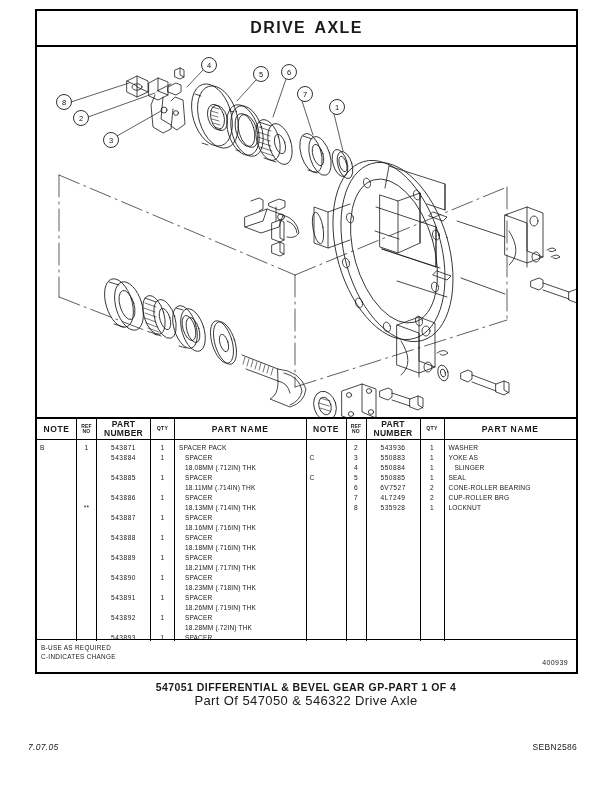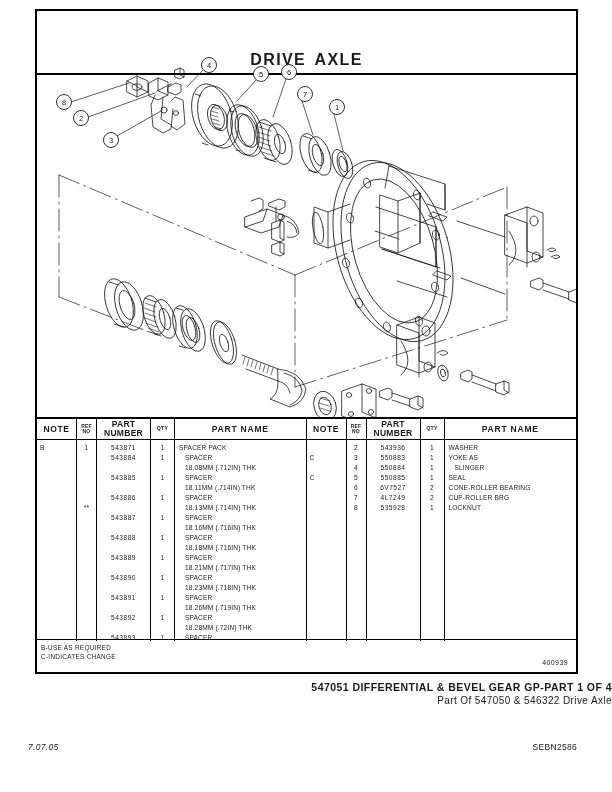--- a/index.html
+++ b/index.html
@@ -27,27 +27,26 @@
     box-sizing: border-box;
     background: #fff;
   }
 
   
   #title-bar {
     position: absolute;
     left: 0;
     top: 0;
     right: 0;
-    height: 24px;
+    height: 36px;
     border-bottom: 2px solid #000;
     box-sizing: border-box;
     display: flex;
-    align-items: flex-start;
+    align-items: center;
     justify-content: center;
-    margin-top: 40px;
   }
   #title-bar .title-text {
     font-size: 16px;
     font-weight: bold;
     letter-spacing: 1.4px;
     word-spacing: 3px;
   }
 
   
   #illustration {
@@ -163,35 +162,35 @@
     font-size: 7px;
     letter-spacing: .4px;
   }
 
   
   #caption {
     position: absolute;
     left: 0;
     right: 0;
     top: 680px;
-    text-align: right;
+    text-align: center;
   }
   #caption .cap1 {
     font-size: 10.5px;
     font-weight: bold;
     letter-spacing: .45px;
     line-height: 14px;
   }
   #caption .cap2 {
     font-size: 9.5px;
     letter-spacing: .5px;
     line-height: 13px;
   }
   #caption .cap3 {
-    font-size: 10px;
+    font-size: 13px;
     letter-spacing: .4px;
     line-height: 13px;
   }
 
   
   #footer-date {
     position: absolute;
     left: 28px;
     top: 742px;
     font-size: 8.5px;

